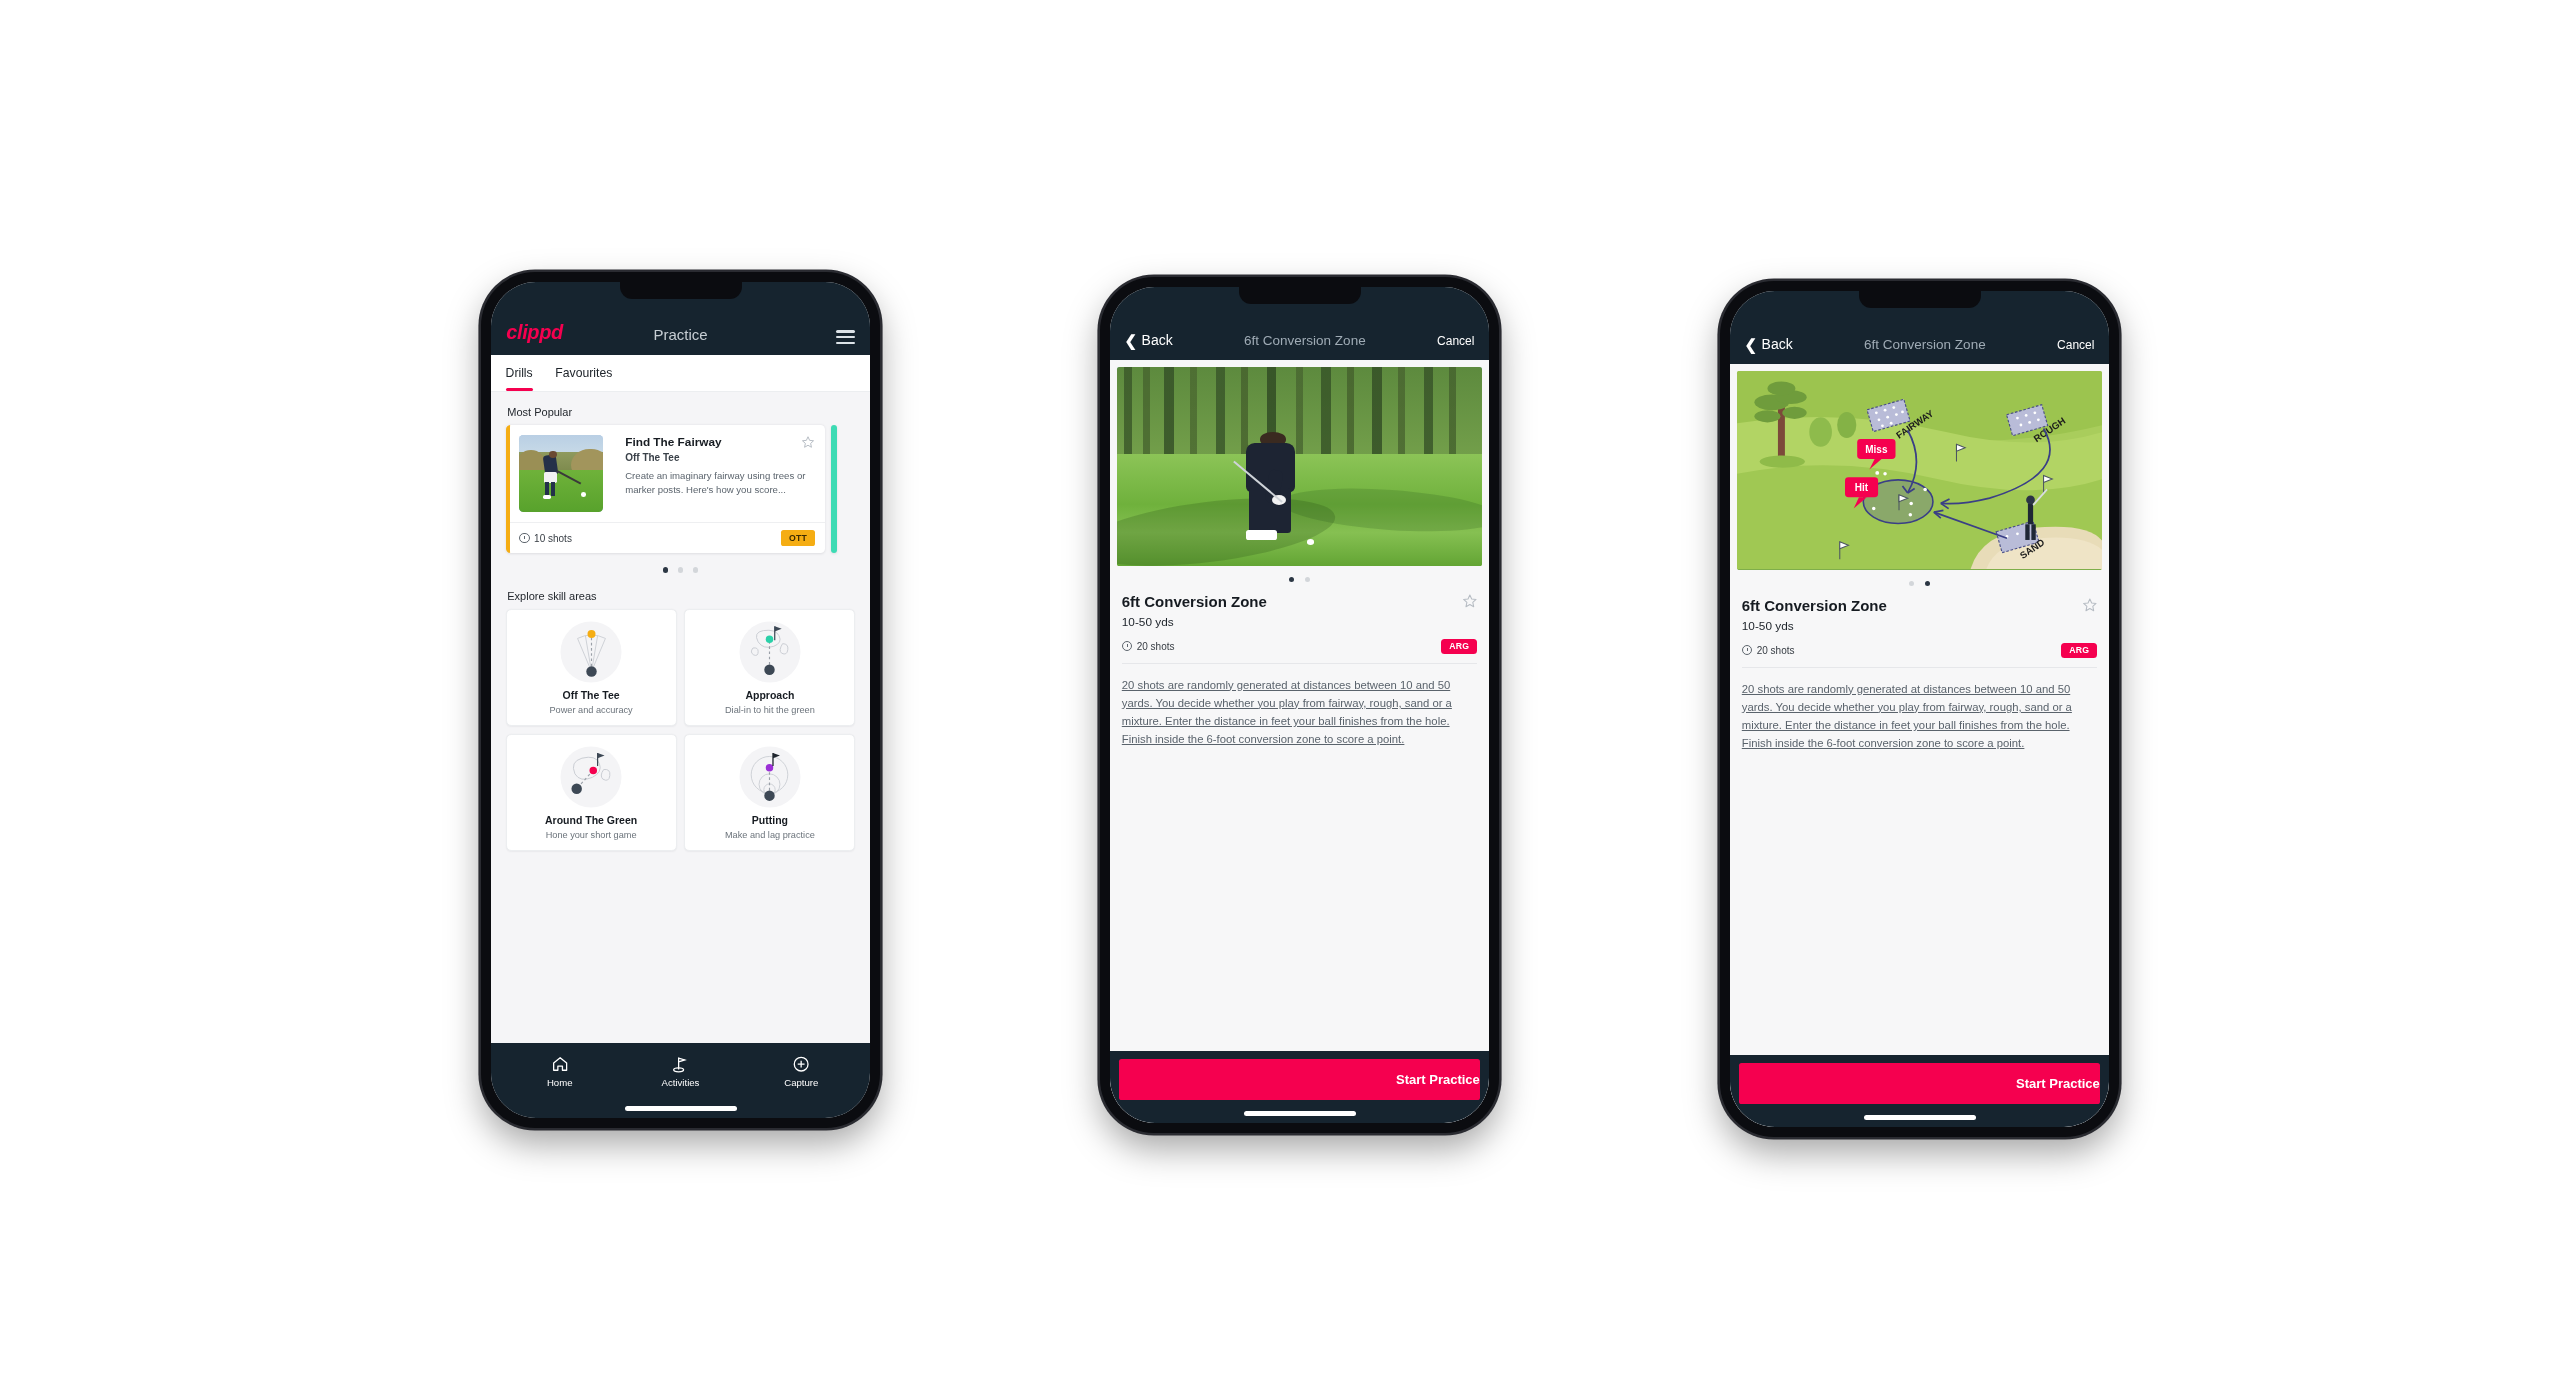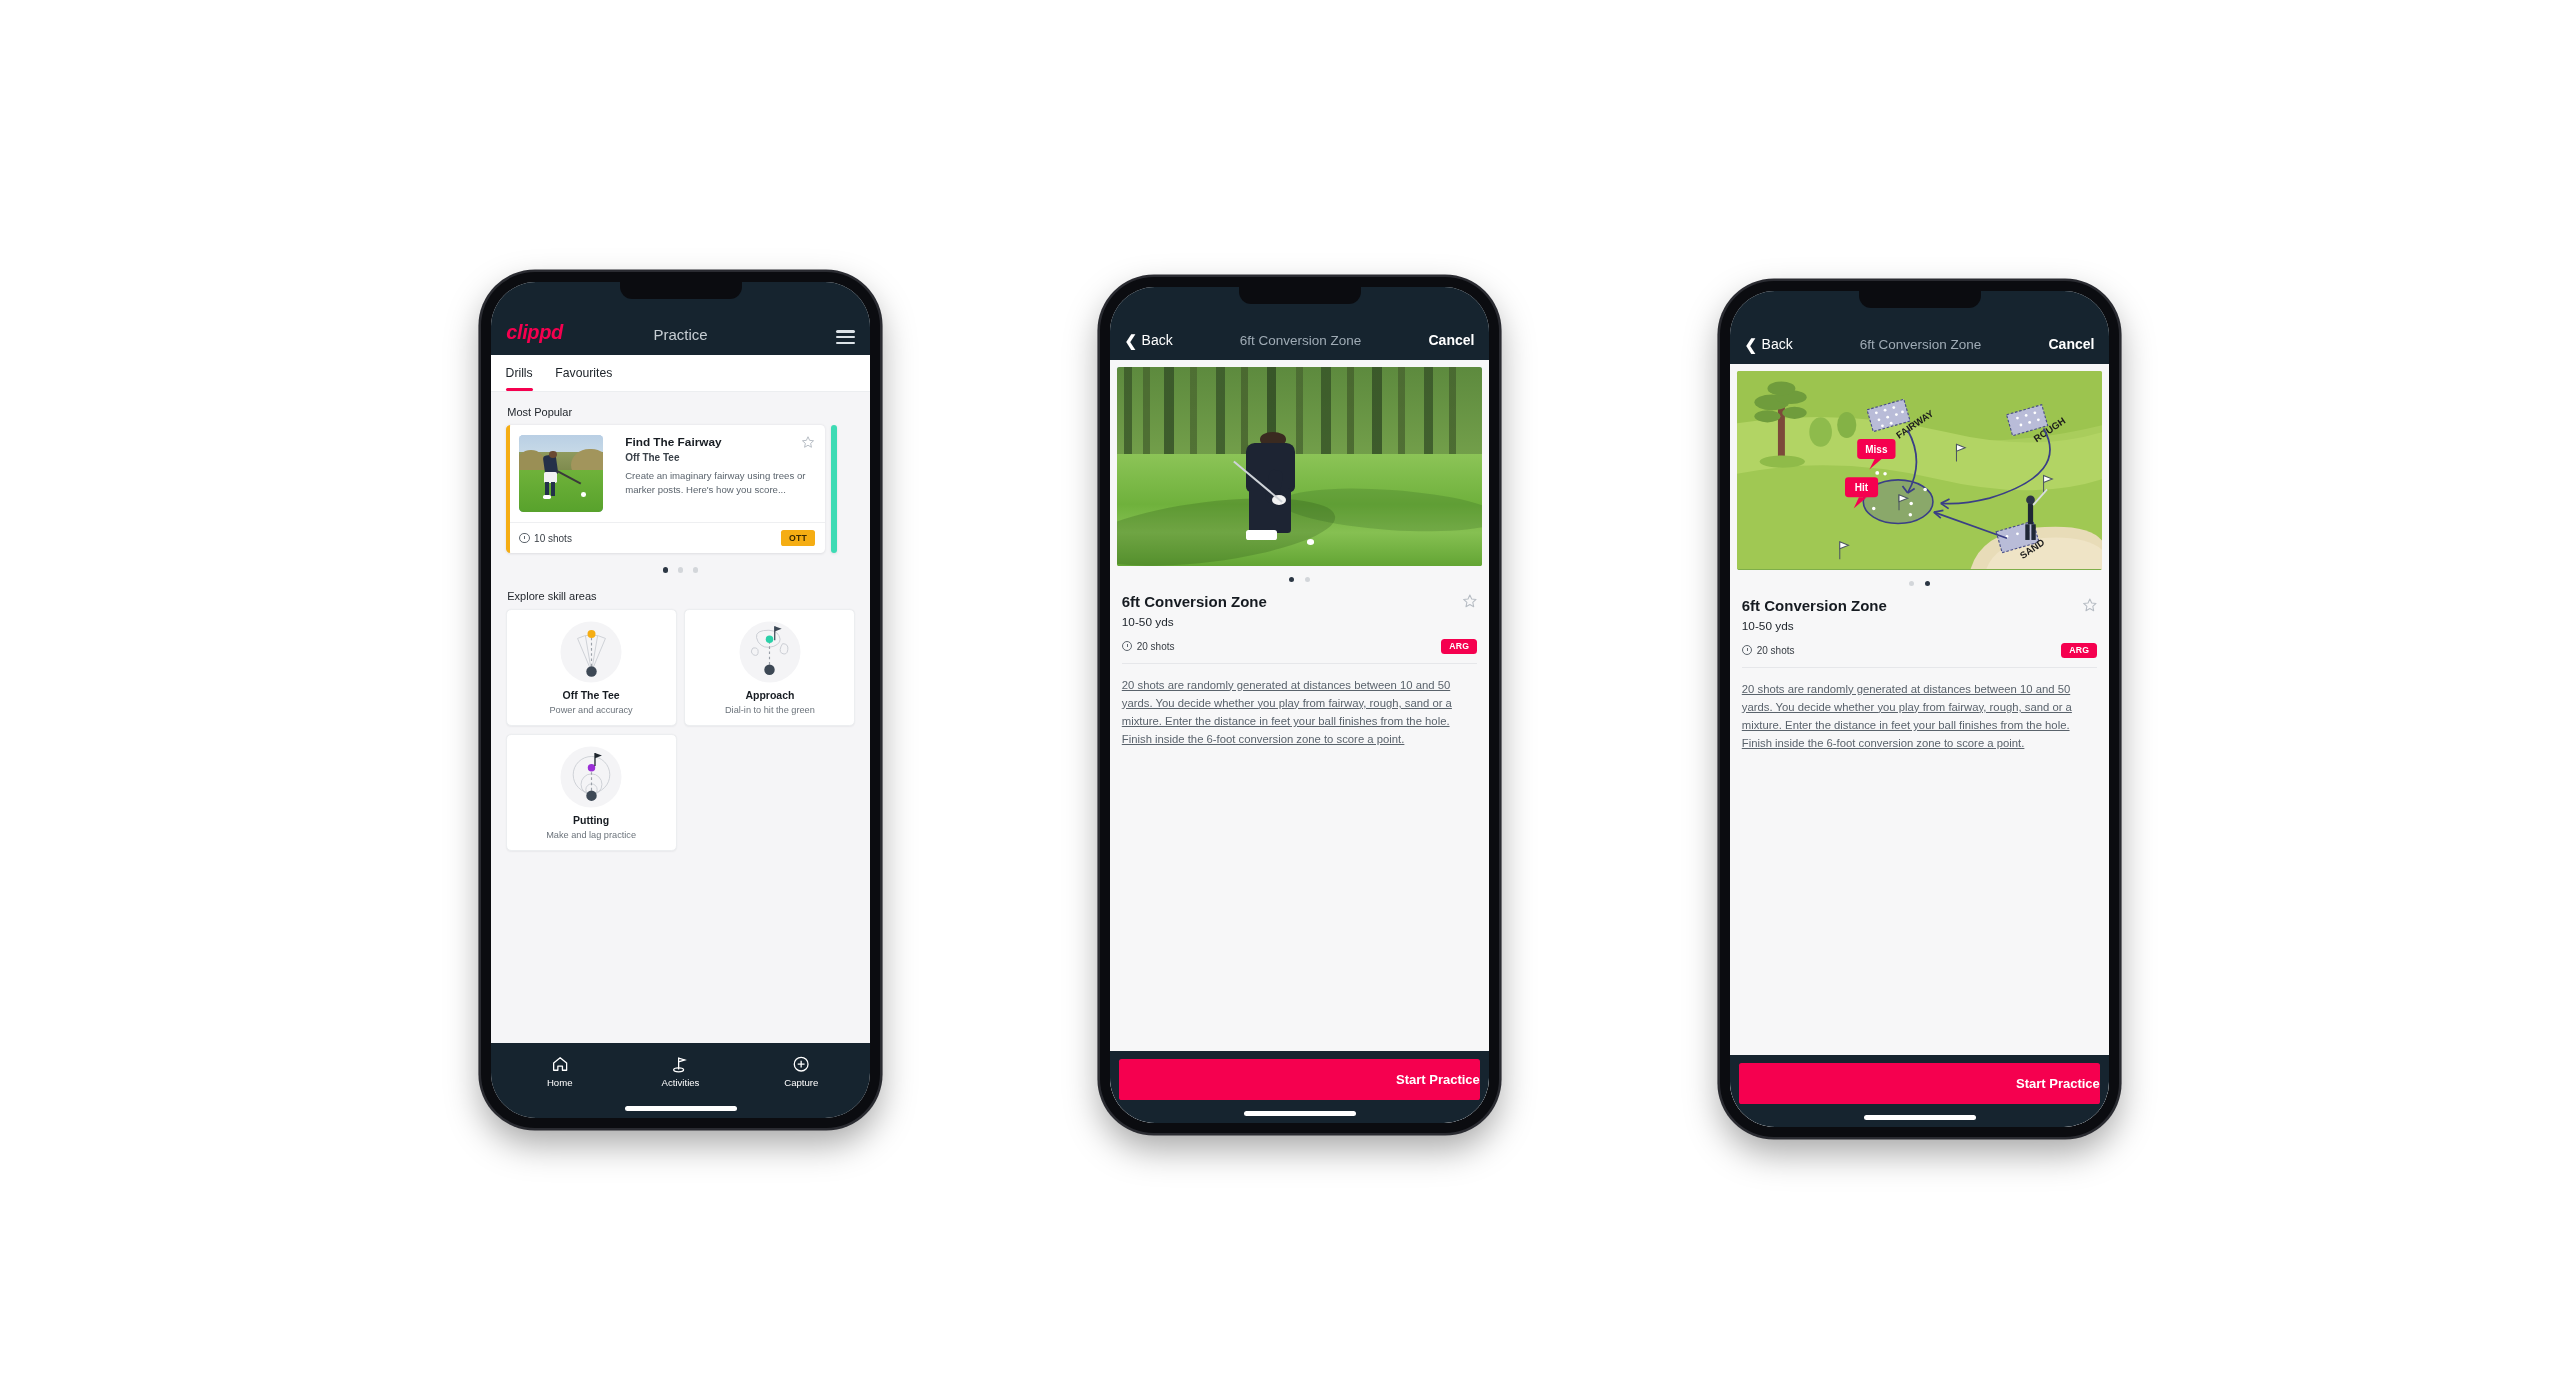--- a/index.html
+++ b/index.html
@@ -63,21 +63,21 @@
 
   .navbar2 {
     background: #16242f;
     height: 73px; flex: 0 0 73px;
     display: flex; align-items: flex-end; justify-content: space-between;
     padding: 0 15px 11.3px 15px;
   }
   .nav-back { display: flex; align-items: center; gap: 4.4px; color: #ffffff; font-size: 14px; font-weight: 500; }
   .chev { font-size: 15px; line-height: 1; font-weight: 700; }
   .nav-center { color: #9fabb5; font-size: 13.5px; }
-  .nav-cancel { color: #ffffff; font-size: 14px; font-weight: 700; }
+  .nav-cancel { color: #ffffff; font-size: 12px; font-weight: 400; }
 
   
   .tabs {
     background: #ffffff; display: flex; gap: 0;
     padding: 0 15px; flex: 0 0 37px; align-items: stretch;
     border-bottom: 0.9px solid #eceef0;
   }
   .tab {
     display: flex; align-items: center; padding: 0 10.5px 0 0;
     font-size: 12.2px; color: #20262c; position: relative;
@@ -349,20 +349,38 @@
                 <circle cx="43" cy="56" r="6" fill="#3d4855"></circle>
                 <circle cx="43" cy="21" r="4.3" fill="#2ad0a8"></circle>
                 <path d="M49 22 L49 6" stroke="#3d4855" stroke-width="1.4"></path>
                 <path d="M49 6 L57 9 L49 12Z" fill="#3d4855"></path>
               </svg>
             </div>
             <div class="skill-name">Approach</div>
             <div class="skill-desc">Dial-in to hit the green</div>
           </div>
 
+          <div class="skill">
+            <div class="skill-ico">
+              <div class="disc"></div>
+              <svg class="ico" viewBox="0 0 86 70">
+                <g stroke="#c9ccd2" fill="none" stroke-width="1.1">
+                  <path d="M24 32 Q18 18 32 14 Q48 10 52 20 Q56 30 44 36 Q30 42 24 32Z"></path>
+                  <path d="M57 27 Q65 26 64 34 Q63 42 56 38 Q52 34 57 27Z"></path>
+                </g>
+                <path d="M27 48 L44 29" stroke="#9aa0a8" stroke-width="1.3" stroke-dasharray="3 3"></path>
+                <circle cx="26" cy="49" r="6" fill="#3d4855"></circle>
+                <circle cx="45" cy="28" r="4.3" fill="#f5004f"></circle>
+                <path d="M50 23 L50 8" stroke="#3d4855" stroke-width="1.4"></path>
+                <path d="M50 8 L58 11 L50 14Z" fill="#3d4855"></path>
+              </svg>
+            </div>
+            <div class="skill-name">Around The Green</div>
+            <div class="skill-desc">Hone your short game</div>
+          </div>
 
           <div class="skill">
             <div class="skill-ico">
               <div class="disc"></div>
               <svg class="ico" viewBox="0 0 86 70">
                 <g stroke="#c9ccd2" fill="none" stroke-width="1">
                   <circle cx="43" cy="33" r="21"></circle>
                   <circle cx="43" cy="44" r="12"></circle>
                   <circle cx="43" cy="50" r="6.5"></circle>
                 </g>

